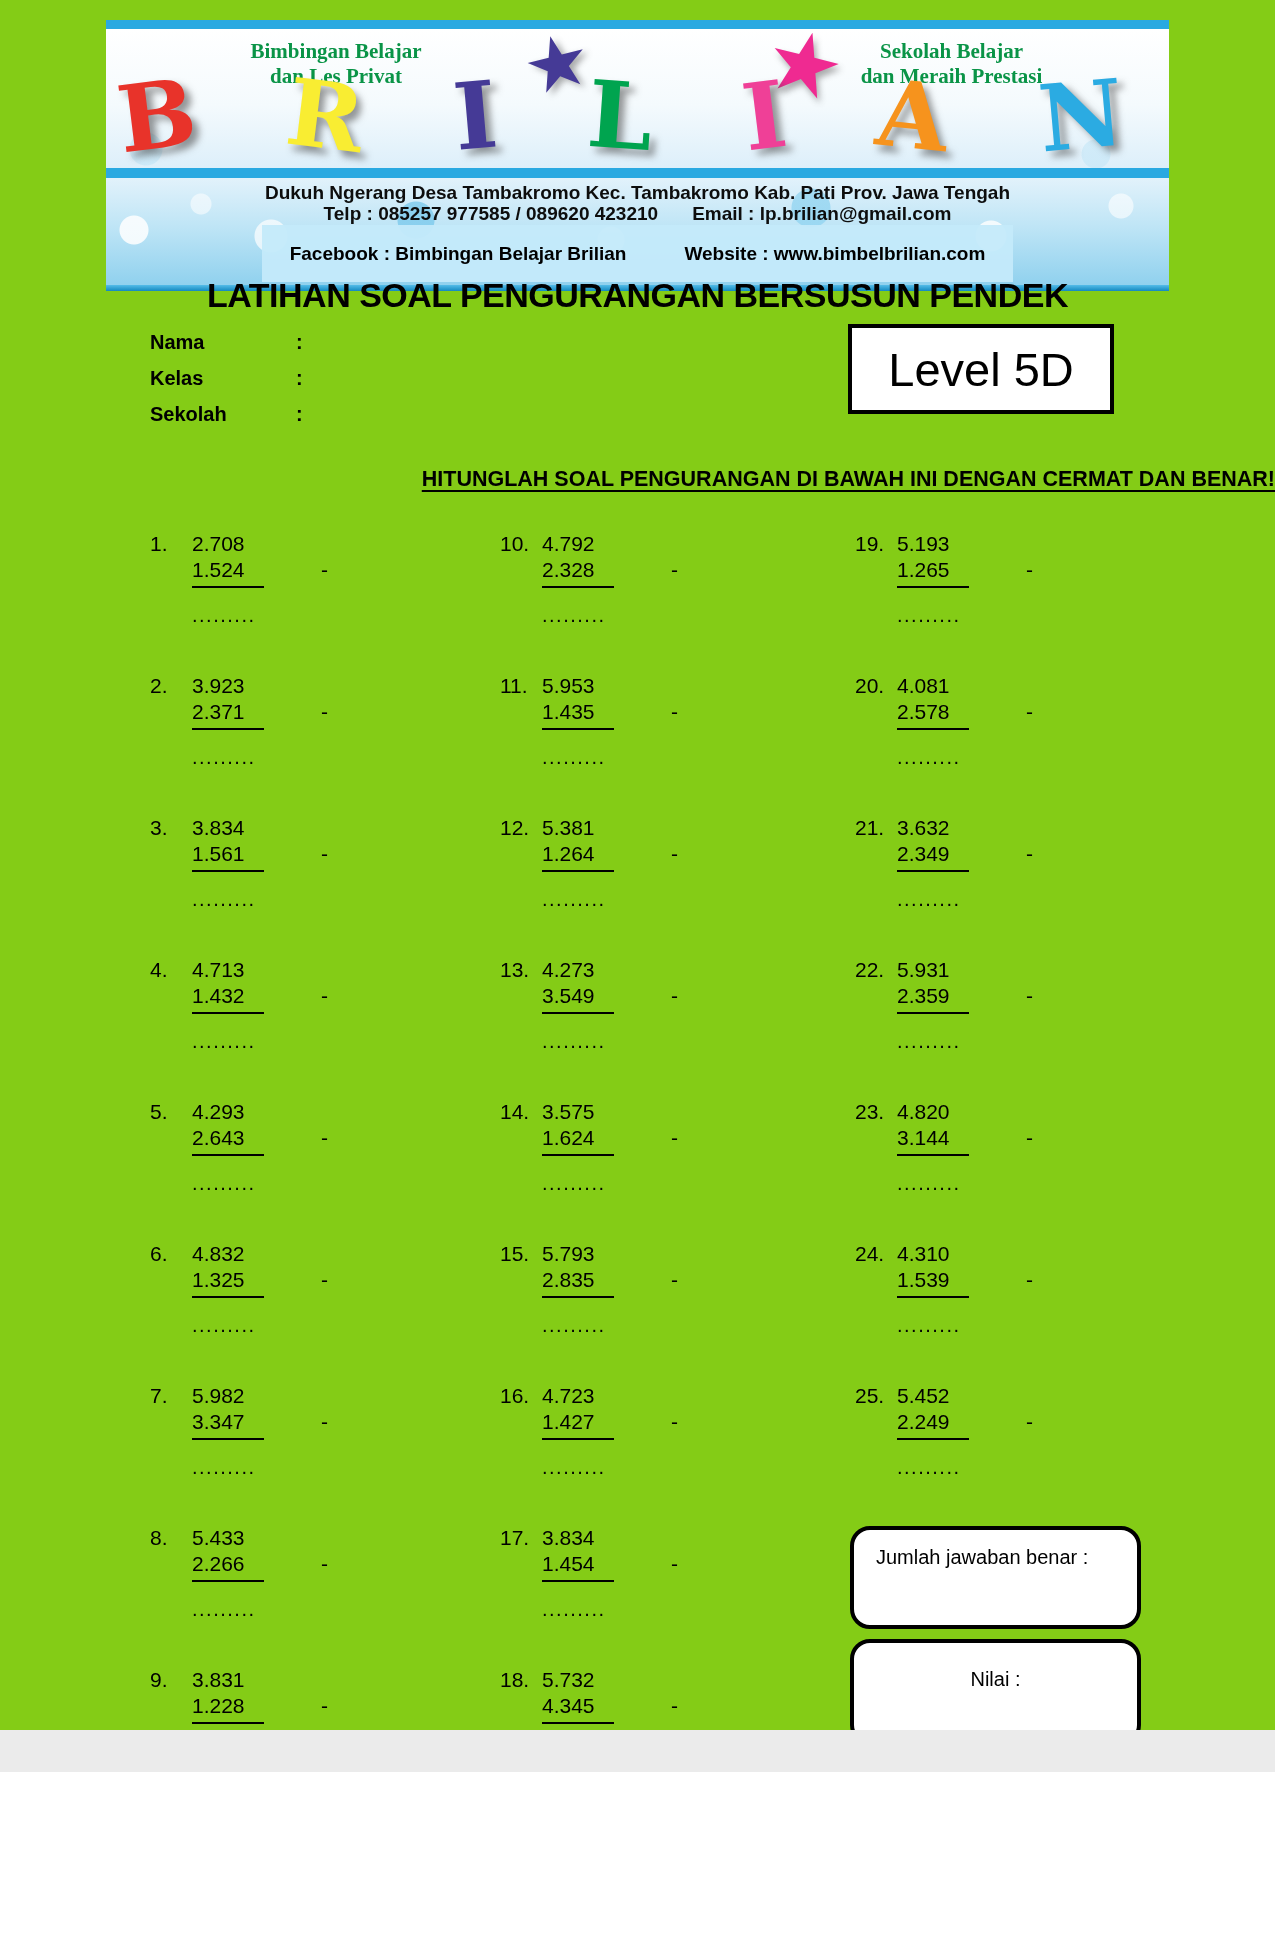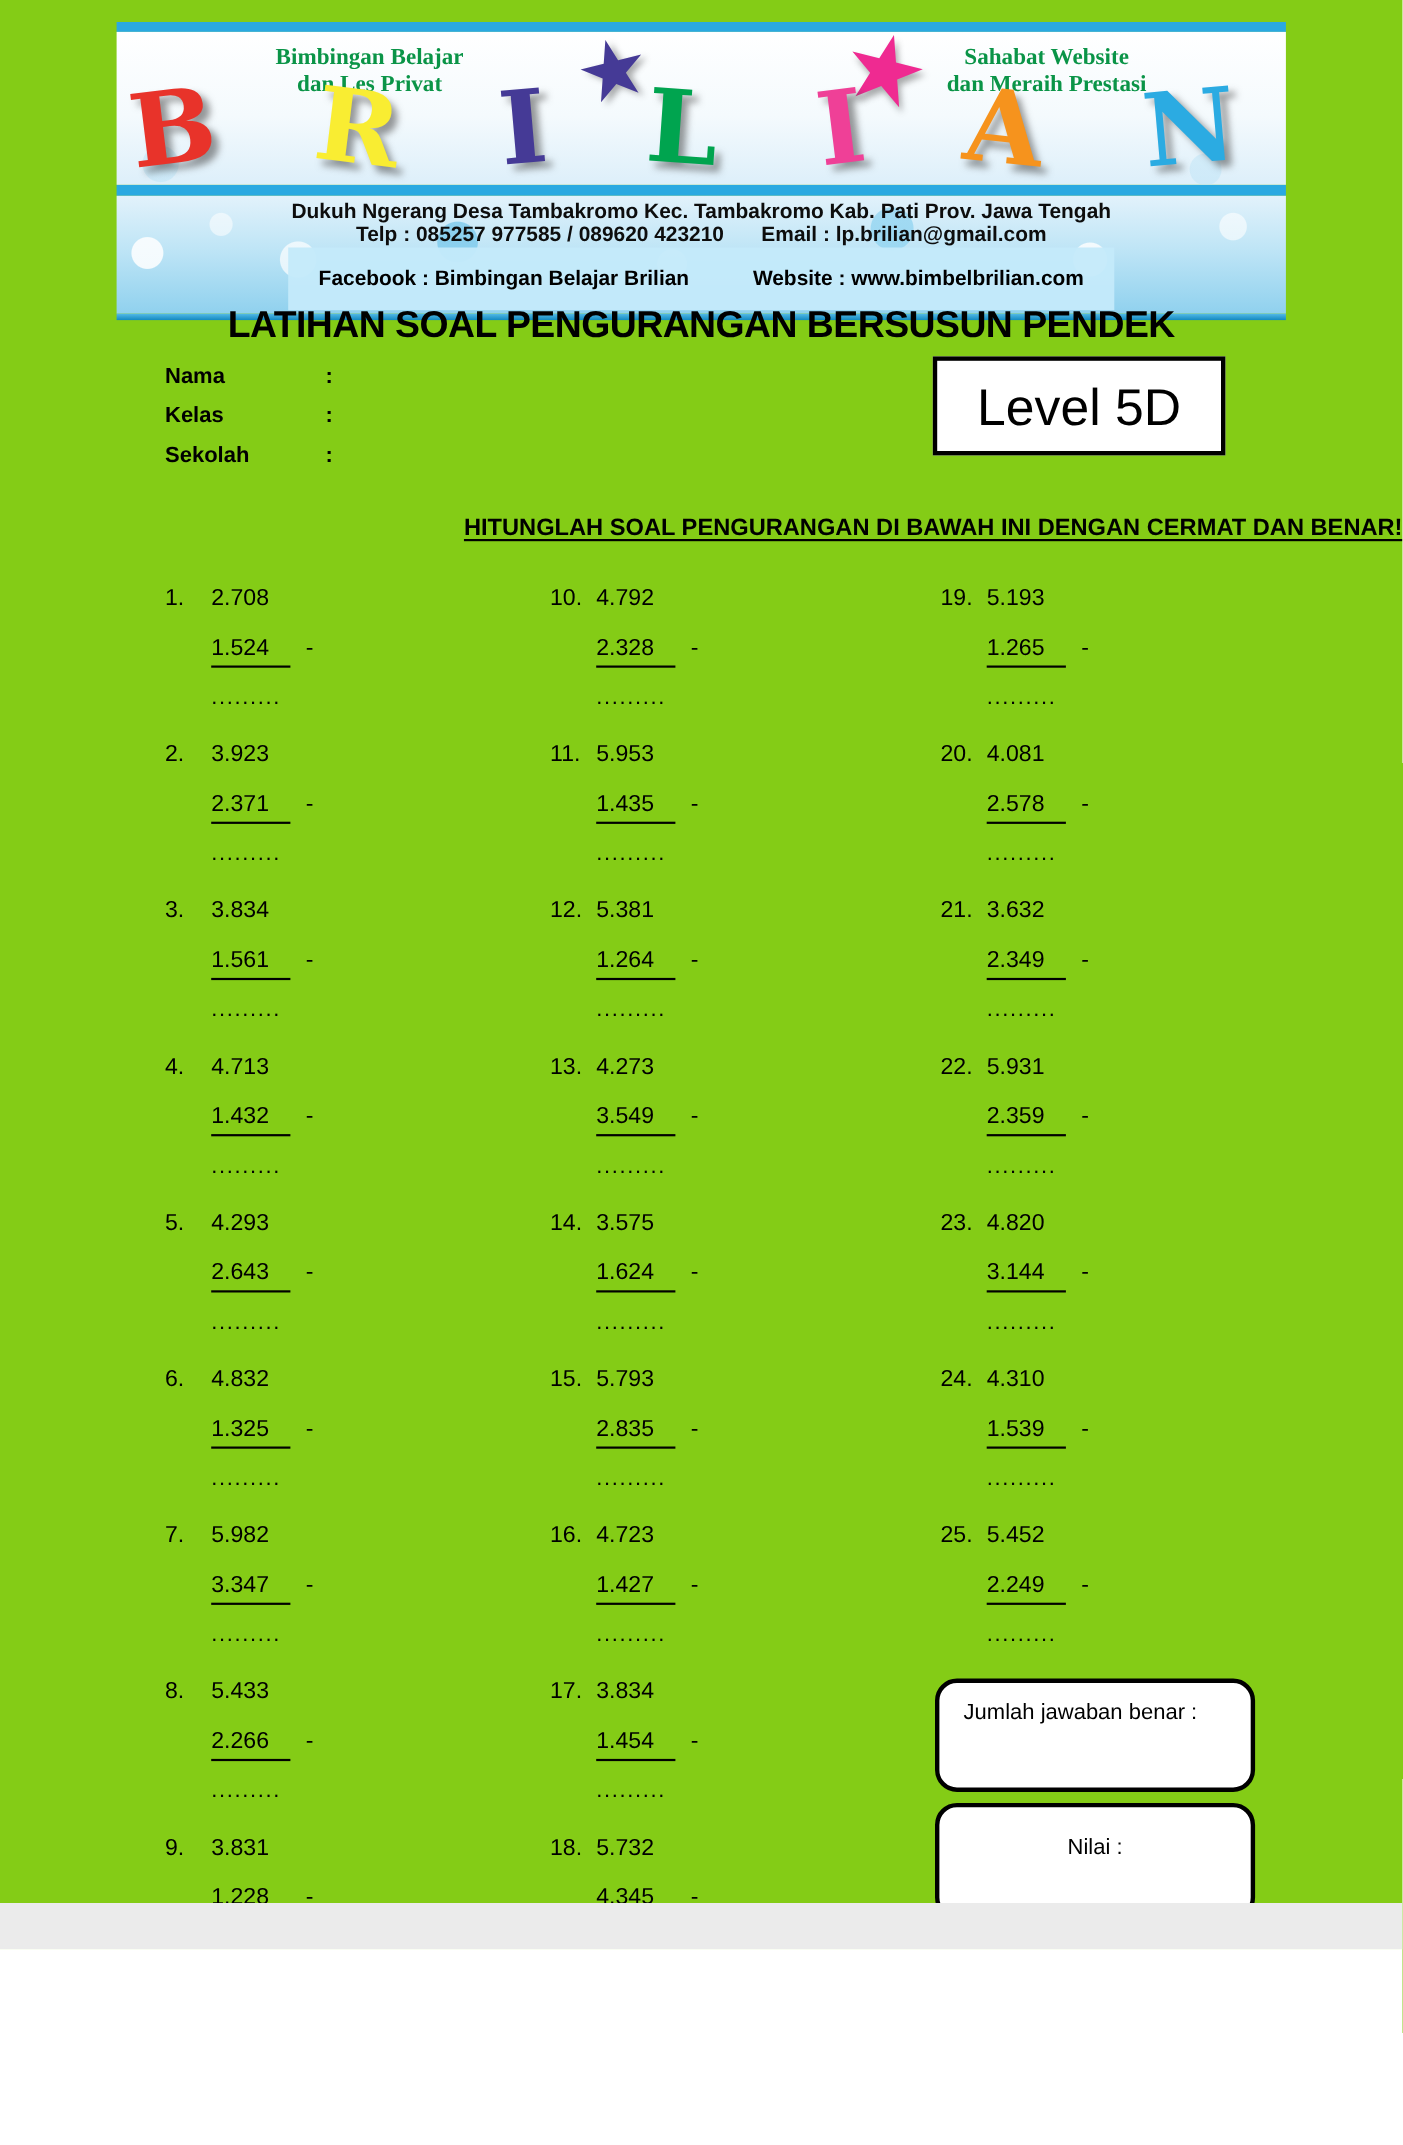--- a/index.html
+++ b/index.html
@@ -64,21 +64,21 @@
   .instruction{position:absolute;top:467px;left:0;width:100%;text-align:right;
                font-size:21.5px;font-weight:bold;text-decoration:underline;text-underline-offset:4px;}
 
   
   .problems{position:absolute;left:150px;top:531px;display:grid;
             grid-template-columns:350px 355px auto;grid-template-rows:repeat(9,142px);
             grid-auto-flow:column;}
   .problem{font-size:21px;line-height:26px;}
   .p-line1{display:flex;}
   .p-num{display:inline-block;width:42px;}
-  .p-line2{margin-left:42px;margin-top:19px;display:flex;align-items:flex-start;}
+  .p-line2{margin-left:42px;display:flex;align-items:flex-start;gap:43px;}
   .p-sub{display:inline-block;border-bottom:2.5px solid #000;padding:0 12px 3px 0;min-width:60px;}
   .p-minus{margin-left:14px;}
   .p-line3{margin-left:42px;margin-top:14px;letter-spacing:1.5px;font-size:20px;}
 
   
   .sum-box{position:absolute;left:850px;width:291px;border:4px solid #000;border-radius:20px;
            background:#fff;box-sizing:border-box;font-size:20px;}
   .box-correct{top:1526px;height:103px;padding:16px 0 0 22px;}
   .box-score{top:1639px;height:106px;text-align:center;padding-top:25px;}
 
@@ -90,21 +90,21 @@
 <div class="page">
 
   <div class="banner">
     <div class="bar-top"></div>
     <div class="banner-main">
       <div class="tagline tag-left">
         <div>Bimbingan Belajar</div>
         <div>dan Les Privat</div>
       </div>
       <div class="tagline tag-right">
-        <div>Sahabat Website</div>
+        <div>Sekolah Belajar</div>
         <div>dan Meraih Prestasi</div>
       </div>
       <span class="logo-star star-1" style="color: rgb(69, 58, 150);">★</span>
       <span class="logo-star star-2" style="color: rgb(239, 42, 145);">★</span>
       <div class="logo-row">
           <span class="logo-letter" style="color: rgb(232, 51, 42);">B</span>
           <span class="logo-letter" style="color: rgb(249, 237, 50);">R</span>
           <span class="logo-letter" style="color: rgb(69, 58, 150);">I</span>
           <span class="logo-letter" style="color: rgb(0, 164, 79);">L</span>
           <span class="logo-letter" style="color: rgb(239, 64, 151);">I</span>

